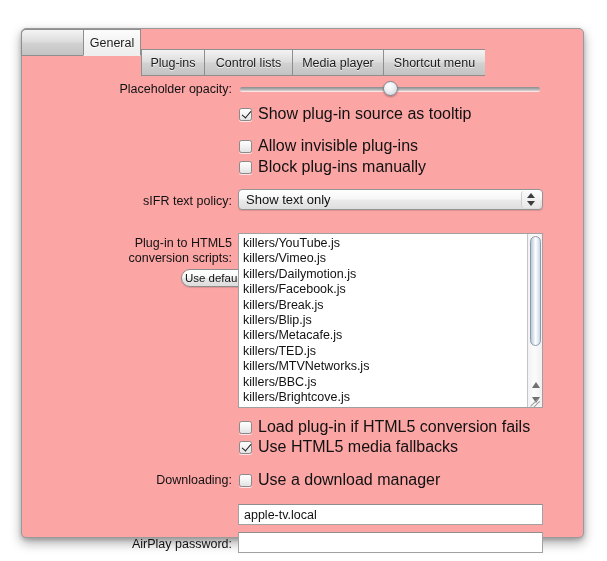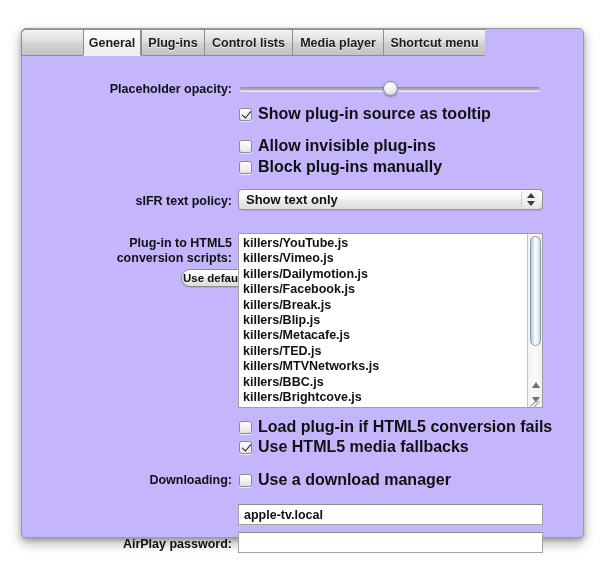--- a/index.html
+++ b/index.html
@@ -23,26 +23,25 @@
     width: 565px;
     height: 527px;
   }
 
   #window-body {
     position: absolute;
     left: 0;
     top: 14px;
     width: 563px;
     height: 510px;
-    background: #c4b5fd;
+    background: #fca5a5;
     border: 1px solid #9a9a9a;
     border-radius: 5px;
     box-shadow: 0 5px 12px rgba(0,0,0,0.33), 0 2px 4px rgba(0,0,0,0.18);
     box-sizing: border-box;
-    font-weight: bold;
   }
 
   
   #tabbar {
     position: absolute;
     left: 0;
     top: 0;
     height: 29px;
     width: 100%;
     z-index: 5;
@@ -63,20 +62,21 @@
     text-shadow: 0 1px 0 rgba(255,255,255,0.75);
     user-select: none;
   }
   .tab.first {
     border-radius: 5px 0 0 0;
     border-right: none;
   }
   .tab.mid {
     border-right: none;
     border-left: 1px solid #8e8e8e;
+    margin-top: 20px;
   }
   .tab.last {
     border-radius: 0 5px 0 0;
     border-left: 1px solid #8e8e8e;
   }
   .tab.selected {
     background: linear-gradient(to bottom, #fdfdfd 0%, #f3f3f3 50%, #eeeeee 100%);
     border-left: 1px solid #8e8e8e;
     border-right: 1px solid #8e8e8e;
     border-bottom: 1px solid #eeeeee;

